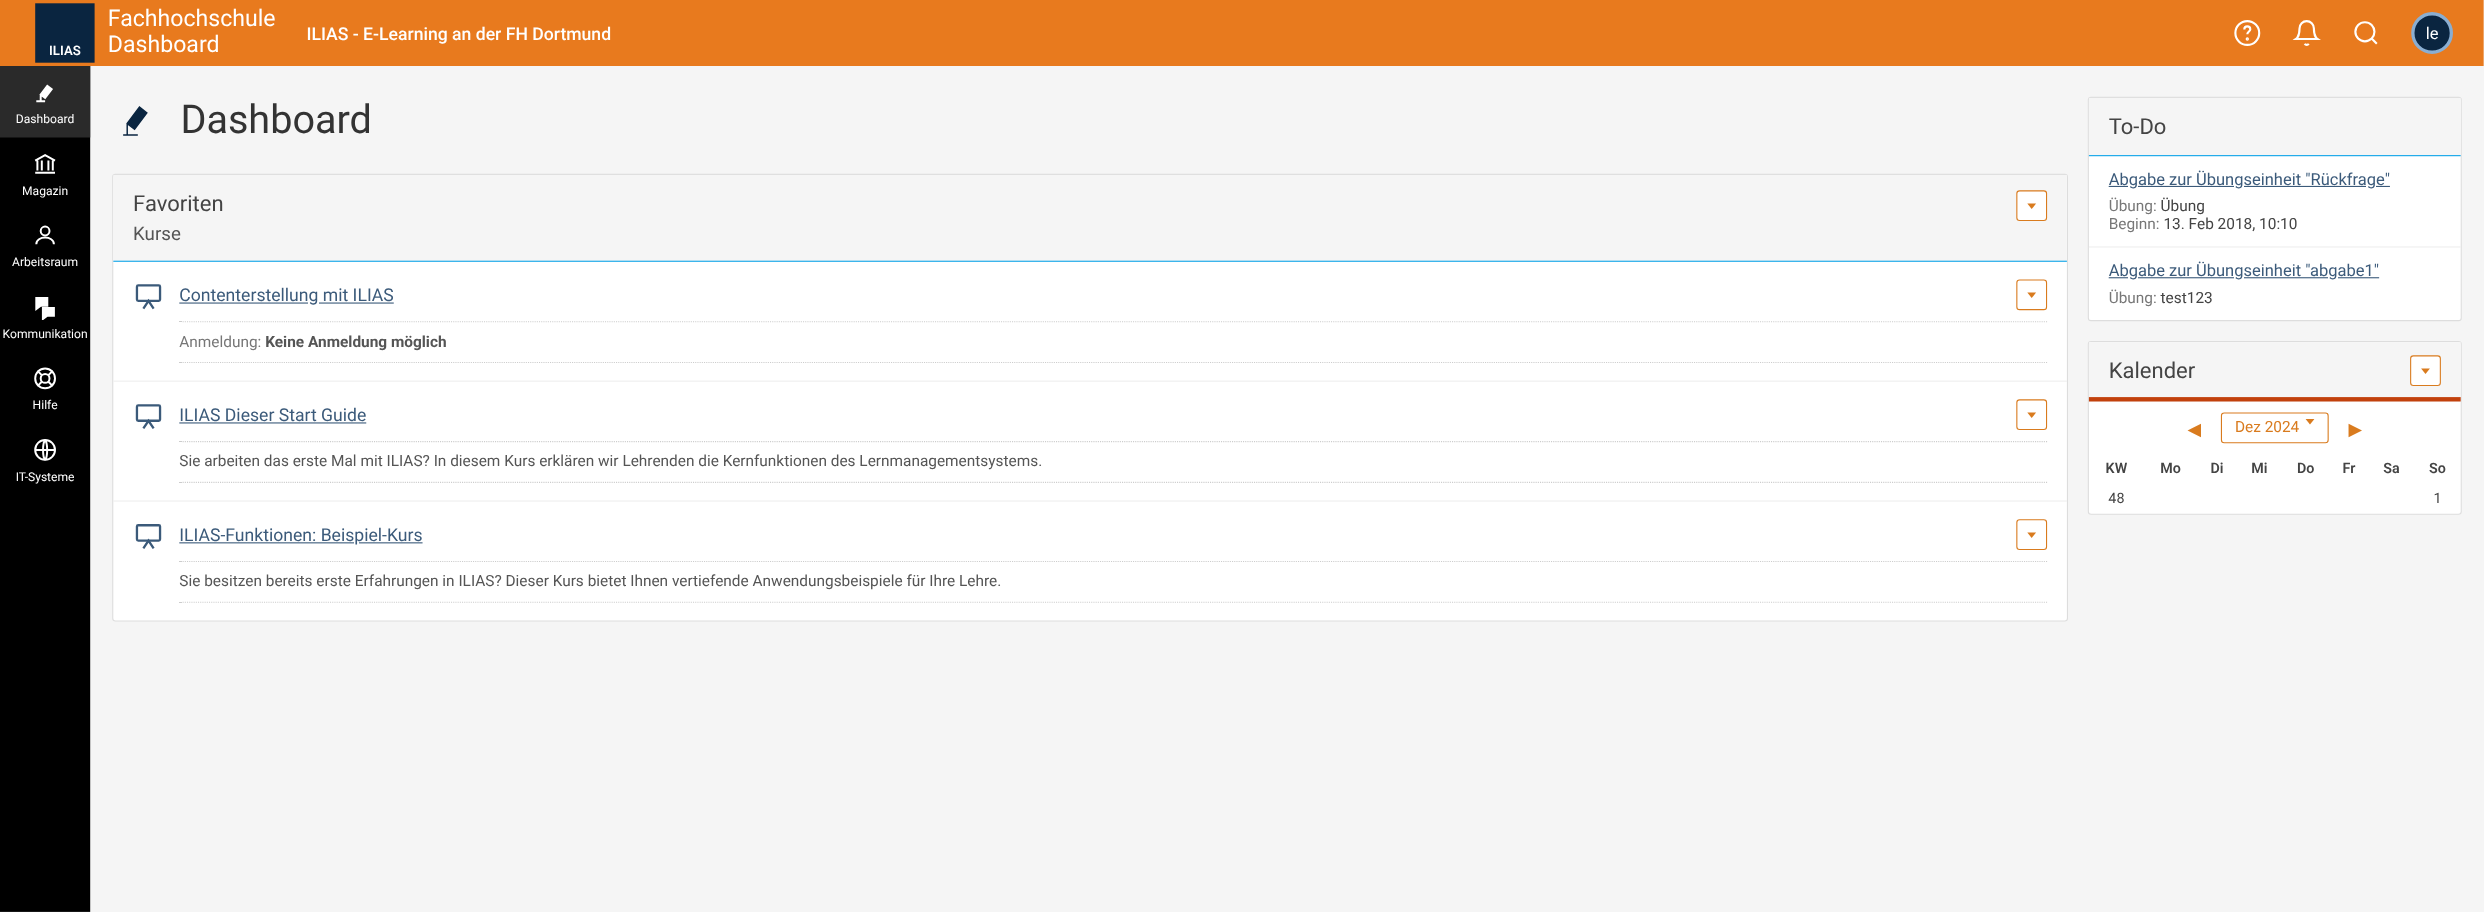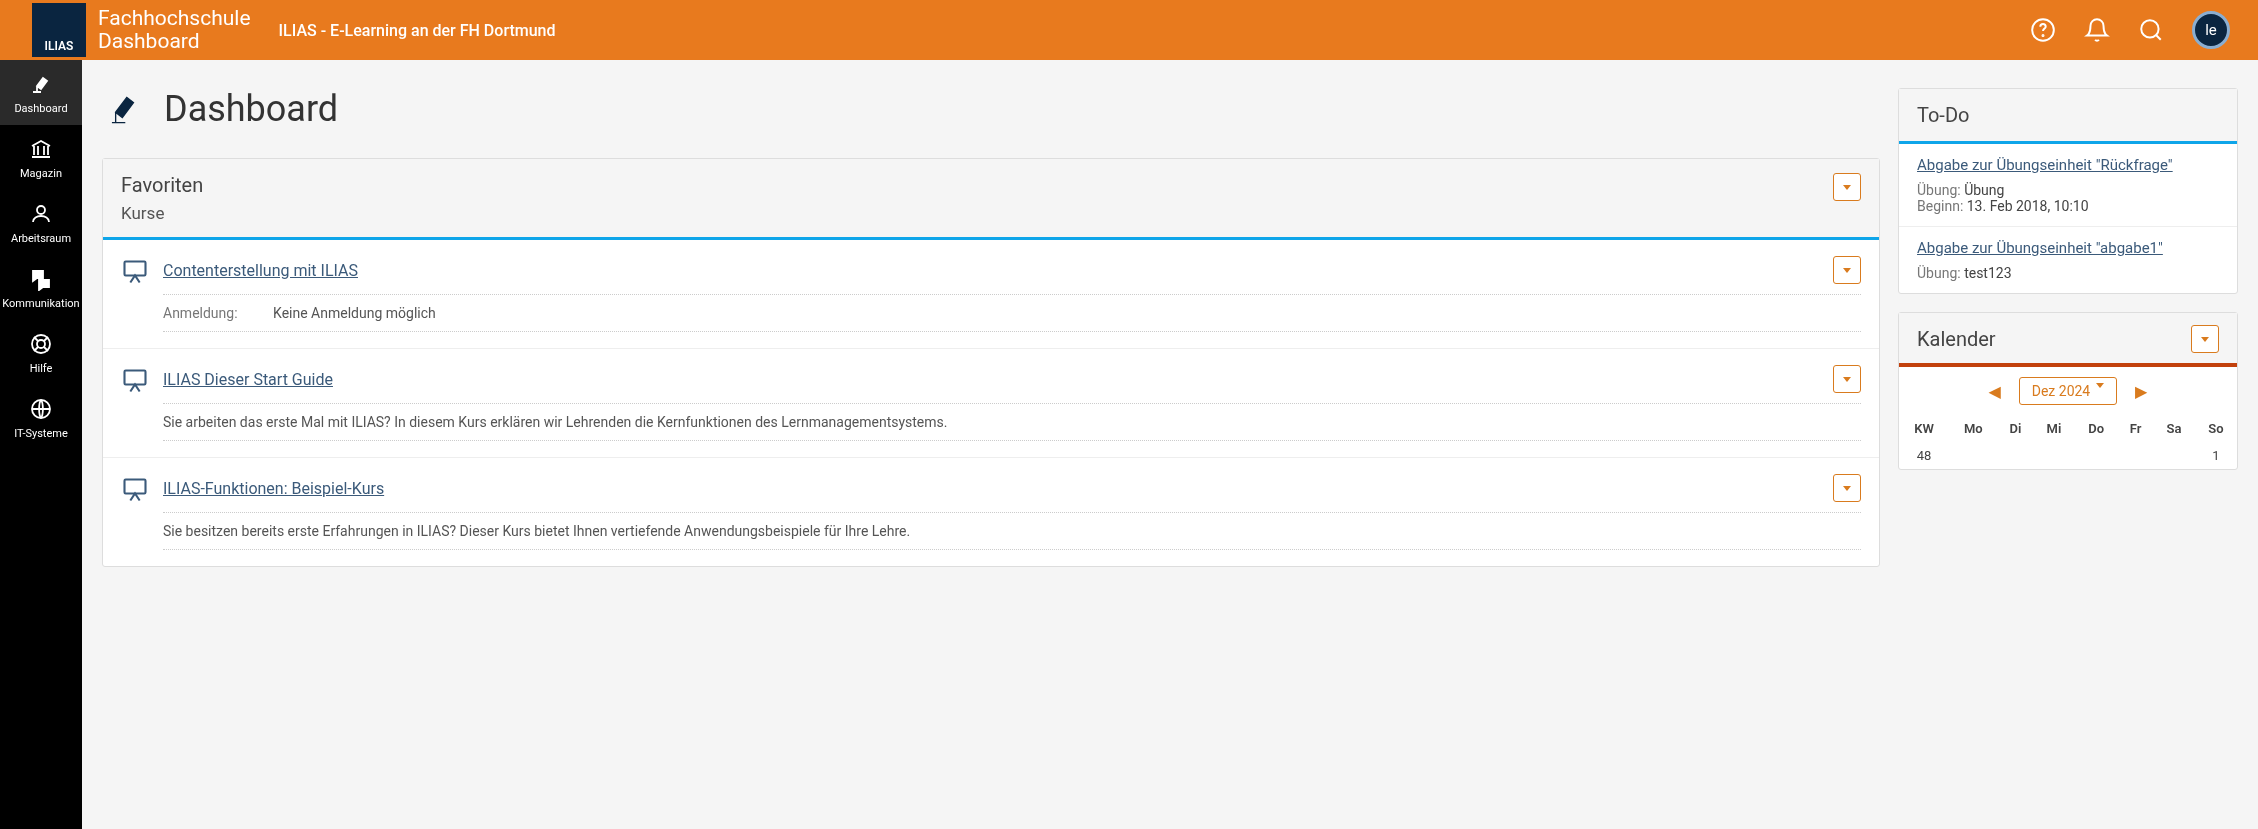--- a/index.html
+++ b/index.html
@@ -89,21 +89,21 @@
 .page-title { font-size: 36px; font-weight: 400; color: #333; }
 
 .panel {
   background: #fff;
   border: 1px solid #ddd;
   border-radius: 3px;
 }
 .panel-head {
   background: #f5f5f5;
   padding: 14px 18px 14px;
-  border-bottom: 3px solid #0ea5e9;
+  border-bottom: 1px solid #0ea5e9;
   display: flex;
   align-items: flex-start;
   justify-content: space-between;
 }
 .panel-title { font-size: 20px; color: #444; }
 .panel-sub { font-size: 17px; color: #555; margin-top: 6px; }
 .dropdown-btn {
   width: 28px; height: 28px;
   border: 1px solid #d97b1e;
   border-radius: 3px;
@@ -120,21 +120,21 @@
   display: flex;
   gap: 14px;
 }
 .course-item:last-child { border-bottom: none; }
 .course-icon { width: 28px; height: 28px; stroke: #3b5a7a; fill: none; stroke-width: 1.8; flex-shrink: 0; margin-top: 2px; }
 .course-body { flex: 1; min-width: 0; }
 .course-row { display: flex; justify-content: space-between; align-items: center; gap: 12px; border-bottom: 1px dotted #ccc; padding-bottom: 10px; margin-bottom: 10px; }
 .course-title { color: #3b5a7a; font-size: 16px; }
 .course-desc { color: #555; font-size: 14px; border-bottom: 1px dotted #ccc; padding-bottom: 10px; }
 .course-meta { color: #777; font-size: 14px; border-bottom: 1px dotted #ccc; padding-bottom: 10px; }
-.course-meta strong { color: #555; font-weight: normal; margin-left: 32px; }
+.course-meta strong { color: #555; font-weight: bold; }
 
 .todo-item { padding: 12px 18px; border-bottom: 1px solid #eee; }
 .todo-item:last-child { border-bottom: none; }
 .todo-title { color: #3b5a7a; font-size: 15px; margin-bottom: 8px; }
 .todo-line { font-size: 14px; color: #777; }
 .todo-line span { color: #444; }
 
 .cal-head {
   display: flex; align-items: center; justify-content: space-between;
   padding: 12px 18px 10px;

